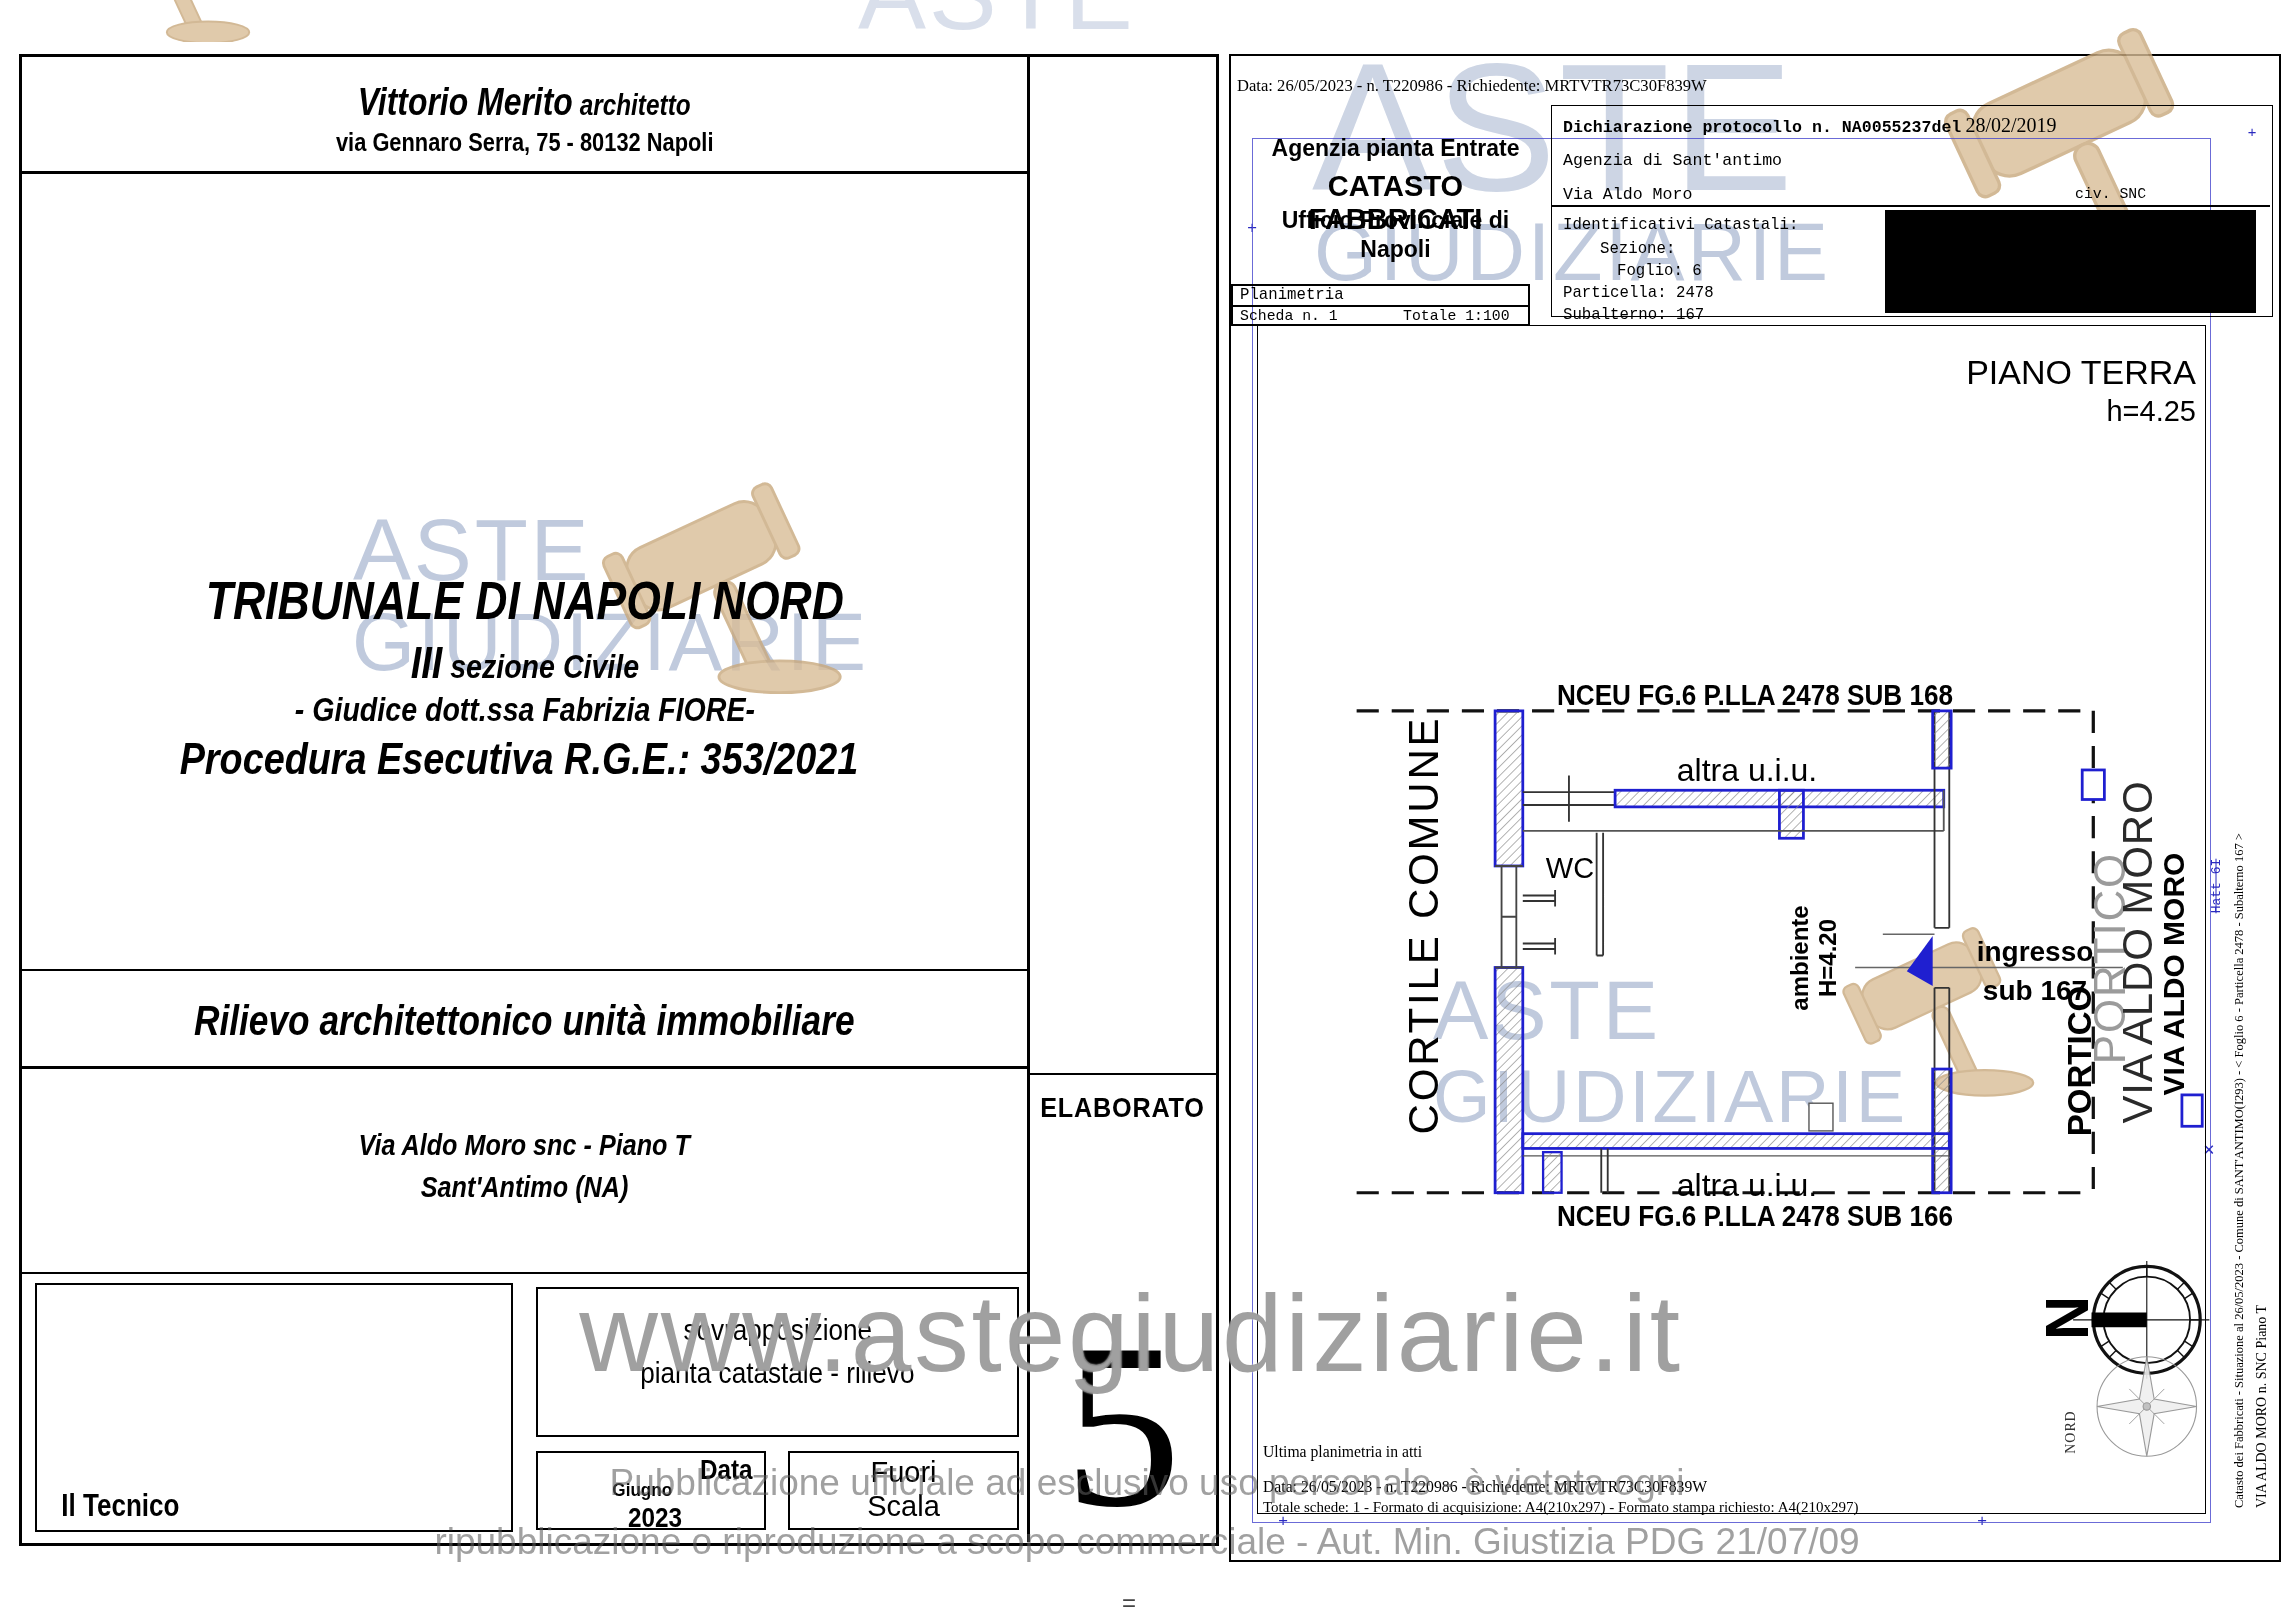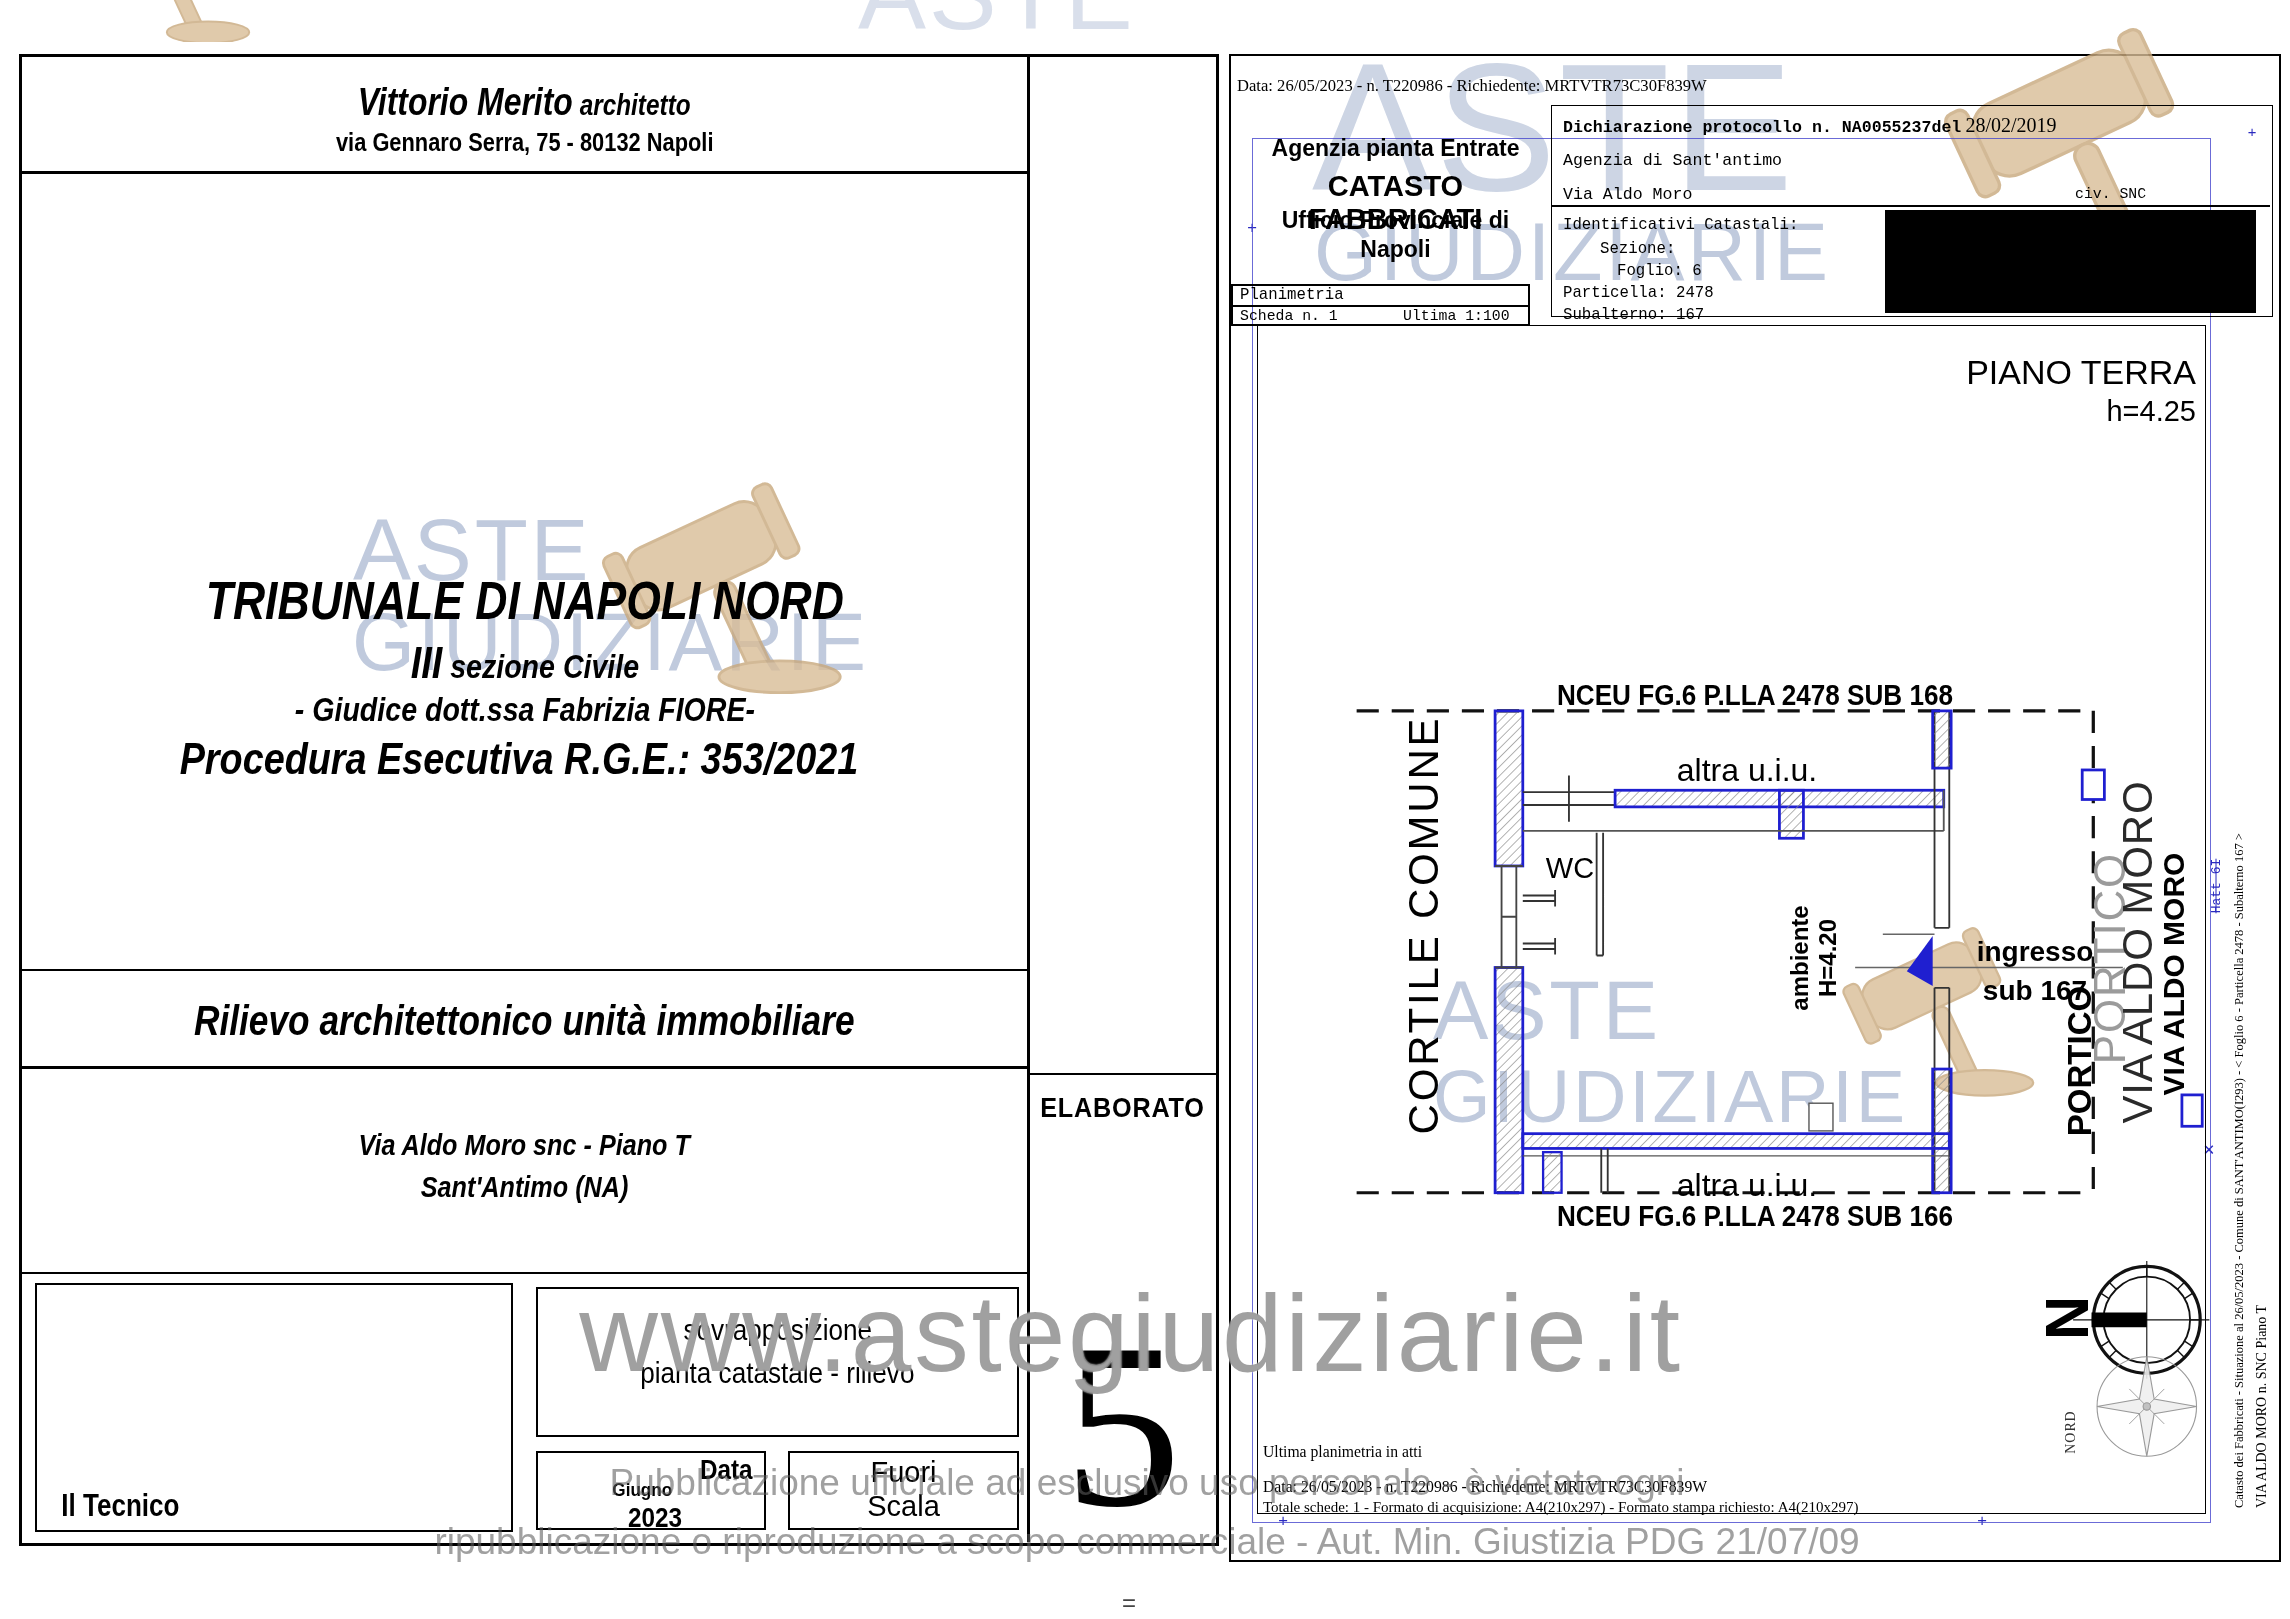--- a/index.html
+++ b/index.html
@@ -171,21 +171,21 @@
   <div class="abs mono z3" style="left:1600px;top:240px;font-size:15.7px;">Sezione:</div>
   <div class="abs mono z3" style="left:1617px;top:262px;font-size:15.7px;">Foglio: 6</div>
   <div class="abs mono z3" style="left:1563px;top:284px;font-size:15.7px;">Particella: 2478</div>
   <div class="abs mono z3" style="left:1563px;top:306px;font-size:15.7px;">Subalterno: 167</div>
   <div class="abs" style="left:1885px;top:210px;width:371px;height:103px;background:#000;z-index:6;"></div>
 
   <div class="bx z3" style="left:1231px;top:284px;width:299px;height:42px;"></div>
   <div class="hl z3" style="left:1231px;top:305px;width:299px;"></div>
   <div class="abs mono z3" style="left:1240px;top:286px;font-size:15.7px;">Planimetria</div>
   <div class="abs mono z3" style="left:1240px;top:308px;font-size:14.8px;">Scheda n. 1</div>
-  <div class="abs mono z3" style="left:1403px;top:308px;font-size:14.8px;">Ultima 1:100</div>
+  <div class="abs mono z3" style="left:1403px;top:308px;font-size:14.8px;">Totale 1:100</div>
 
   <div class="bx z3" style="left:1257px;top:325px;width:949px;height:1189px;border-width:1.8px;"></div>
 
   <div class="abs z3" style="left:1938px;top:353px;width:258px;text-align:right;font-size:34px;">PIANO TERRA</div>
   <div class="abs z3" style="left:1938px;top:395px;width:258px;text-align:right;font-size:29px;">h=4.25</div>
 
   <svg class="abs z3" style="left:1255px;top:325px;" width="951" height="1189" viewBox="0 0 1030 1288">
     <defs>
       <pattern id="hatch" width="7" height="7" patternUnits="userSpaceOnUse" patternTransform="rotate(45)">
         <line x1="0" y1="0" x2="0" y2="7" stroke="#8a8a8a" stroke-width="1.4"></line>

